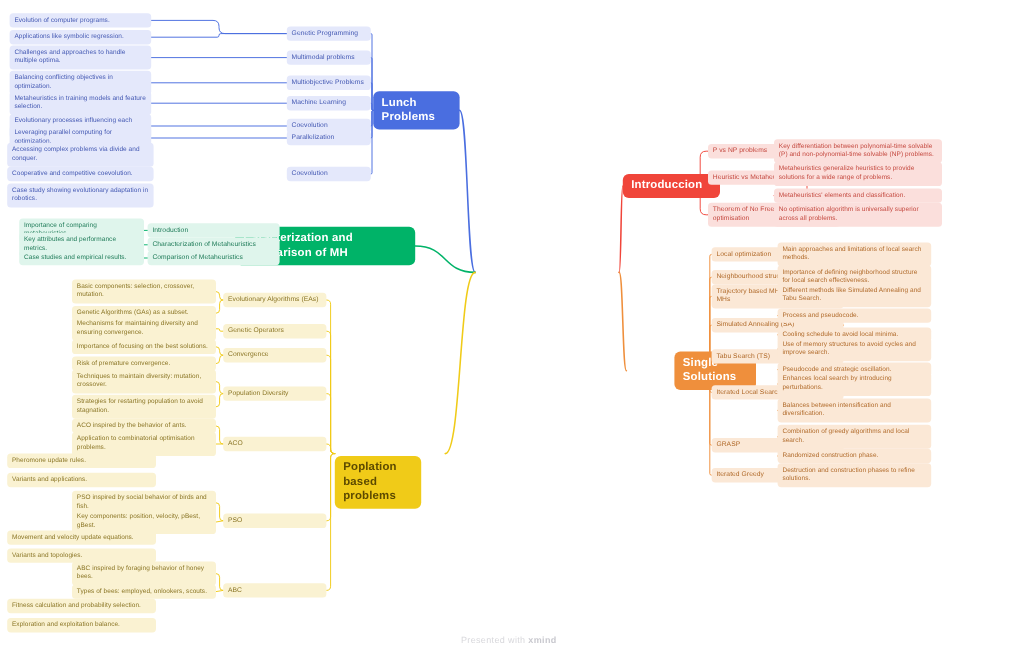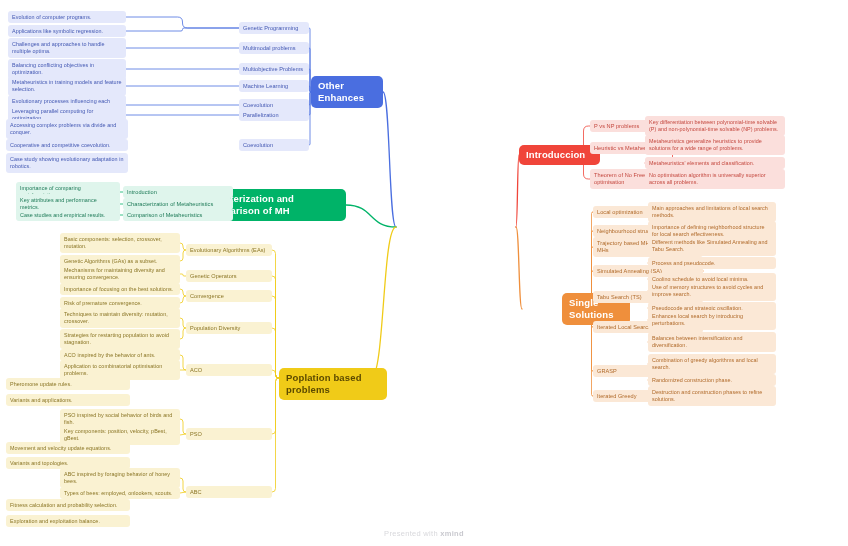--- a/index.html
+++ b/index.html
@@ -160,21 +160,21 @@
       <path d="M590,309 L590,309 Q591.5,309 591.5,310.5 L591.5,394.5 Q591.5,396 593,396 L593,396" fill="none" stroke="#ef8f3c" stroke-width="0.8" stroke-linecap="round"></path>
       <path d="M703,396 L648,396" fill="none" stroke="#ef8f3c" stroke-width="0.8" stroke-linecap="round"></path>
     </svg>
 
 
   <div class="footer">
     <span>Presented with </span><b>xmind</b>
   </div>
 <div class="f-blue">
       <div class="node branch b-blue" style="left: 311px; top: 76px; width: 72px; min-height: 17px;">
-        <span>Other Enhances</span>
+        <span>Lunch Problems</span>
       </div>
       <div class="node sub" style="left: 239px; width: 70px; top: 21.5px;">
         <span>Genetic Programming</span>
       </div>
       <div class="node leaf" style="left: 8px; width: 118px; top: 10.5px;">
         <span>Evolution of computer programs.</span>
       </div>
       <div class="node leaf" style="left: 8px; width: 118px; top: 24.5px;">
         <span>Applications like symbolic regression.</span>
       </div>
@@ -238,21 +238,21 @@
         <span>Key attributes and performance metrics.</span>
       </div>
       <div class="node sub" style="left: 123px; width: 110px; top: 208.5px;">
         <span>Comparison of Metaheuristics</span>
       </div>
       <div class="node leaf" style="left: 16px; width: 104px; top: 208.5px;">
         <span>Case studies and empirical results.</span>
       </div>
     </div>
     <div class="f-yellow">
-      <div class="node branch b-yellow" style="left: 279px; top: 368px; width: 108px; min-height: 16px;">
+      <div class="node branch b-yellow" style="left: 279px; top: 380px; width: 72px; min-height: 16px;">
         <span>Poplation based problems</span>
       </div>
       <div class="node sub" style="left: 186px; width: 86px; top: 243.5px;">
         <span>Evolutionary Algorithms (EAs)</span>
       </div>
       <div class="node leaf" style="left: 60px; width: 120px; top: 233px;">
         <span>Basic components: selection, crossover, mutation.</span>
       </div>
       <div class="node leaf" style="left: 60px; width: 120px; top: 254.5px;">
         <span>Genetic Algorithms (GAs) as a subset.</span>

